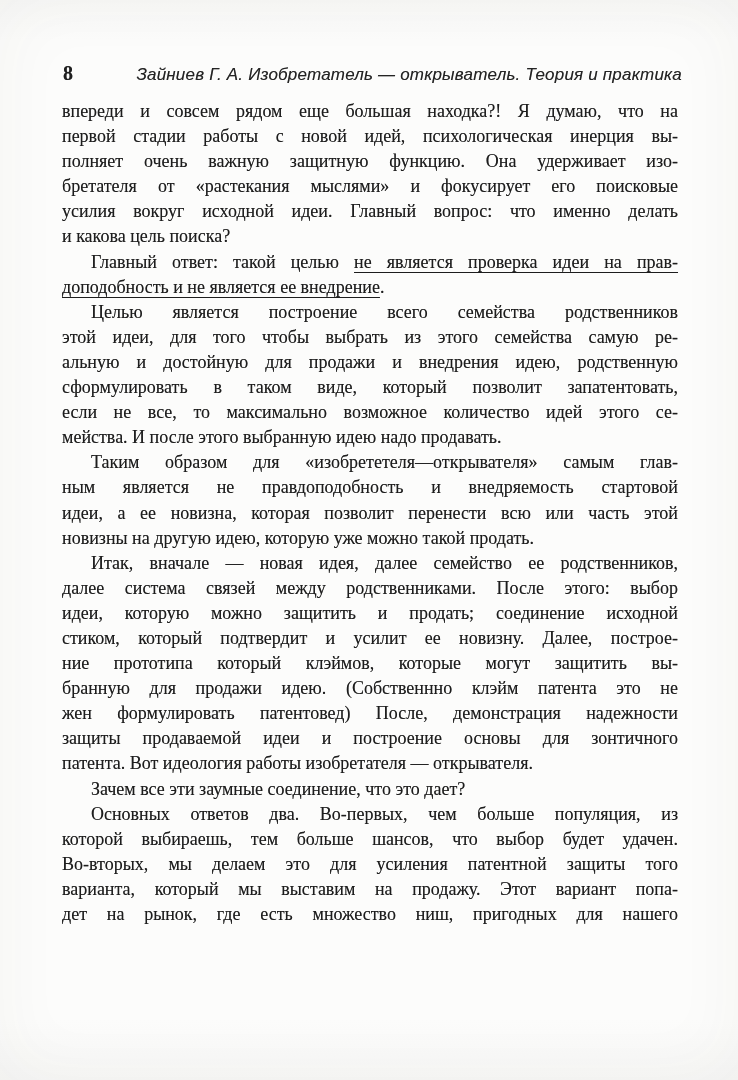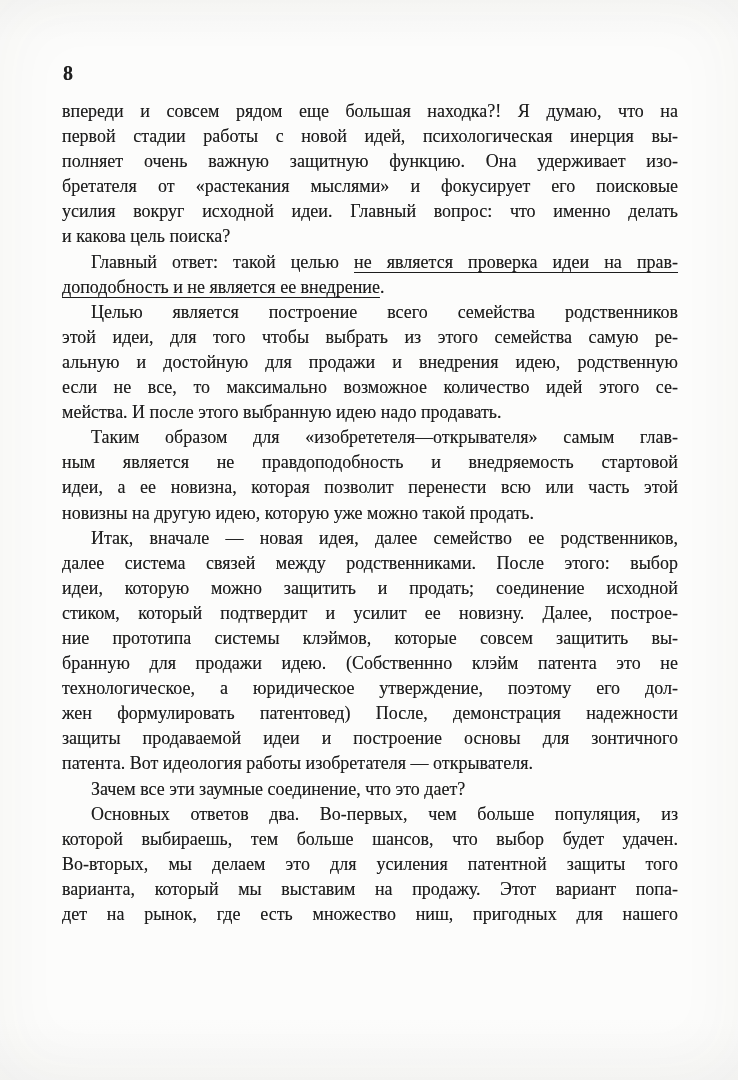--- a/index.html
+++ b/index.html
@@ -65,55 +65,56 @@
     text-underline-offset: 3.5px;
     margin-top: 16px;
   }
 </style>
 </head>
 <body>
 
 <div class="page">
   <header class="running-head">
     <span class="page-num">8</span>
+    <span class="head-title">Зайниев Г. А. Изобретатель — открыватель. Теория и практика</span>
   </header>
   <main class="text-block" id="text-block">
       <div class="paragraph">
         <div class="line"><span class="seg">впереди и совсем рядом еще большая находка?! Я думаю, что на</span></div>
         <div class="line"><span class="seg">первой стадии работы с новой идей, психологическая инерция вы-</span></div>
         <div class="line"><span class="seg">полняет очень важную защитную функцию. Она удерживает изо-</span></div>
         <div class="line"><span class="seg">бретателя от «растекания мыслями» и фокусирует его поисковые</span></div>
         <div class="line"><span class="seg">усилия вокруг исходной идеи. Главный вопрос: что именно делать</span></div>
         <div class="line para-end"><span class="seg">и какова цель поиска?</span></div>
       </div>
       <div class="paragraph">
         <div class="line indent"><span class="seg">Главный ответ: такой целью </span><span class="seg underlined">не является проверка идеи на прав-</span></div>
         <div class="line para-end"><span class="seg underlined">доподобность и не является ее внедрение</span><span class="seg">.</span></div>
       </div>
       <div class="paragraph">
         <div class="line indent"><span class="seg">Целью является построение всего семейства родственников</span></div>
         <div class="line"><span class="seg">этой идеи, для того чтобы выбрать из этого семейства самую ре-</span></div>
         <div class="line"><span class="seg">альную и достойную для продажи и внедрения идею, родственную</span></div>
+        <div class="line"><span class="seg">сформулировать в таком виде, который позволит запатентовать,</span></div>
         <div class="line"><span class="seg">если не все, то максимально возможное количество идей этого се-</span></div>
         <div class="line para-end"><span class="seg">мейства. И после этого выбранную идею надо продавать.</span></div>
       </div>
       <div class="paragraph">
         <div class="line indent"><span class="seg">Таким образом для «изобрететеля—открывателя» самым глав-</span></div>
         <div class="line"><span class="seg">ным является не правдоподобность и внедряемость стартовой</span></div>
         <div class="line"><span class="seg">идеи, а ее новизна, которая позволит перенести всю или часть этой</span></div>
         <div class="line para-end"><span class="seg">новизны на другую идею, которую уже можно такой продать.</span></div>
       </div>
       <div class="paragraph">
         <div class="line indent"><span class="seg">Итак, вначале — новая идея, далее семейство ее родственников,</span></div>
         <div class="line"><span class="seg">далее система связей между родственниками. После этого: выбор</span></div>
         <div class="line"><span class="seg">идеи, которую можно защитить и продать; соединение исходной</span></div>
         <div class="line"><span class="seg">стиком, который подтвердит и усилит ее новизну. Далее, построе-</span></div>
-        <div class="line"><span class="seg">ние прототипа системы клэймов, которые совсем защитить вы-</span></div>
+        <div class="line"><span class="seg">ние прототипа который клэймов, которые могут защитить вы-</span></div>
         <div class="line"><span class="seg">бранную для продажи идею. (Собственнно клэйм патента это не</span></div>
-        <div class="line"><span class="seg">технологическое, а юридическое утверждение, поэтому его дол-</span></div>
         <div class="line"><span class="seg">жен формулировать патентовед) После, демонстрация надежности</span></div>
         <div class="line"><span class="seg">защиты продаваемой идеи и построение основы для зонтичного</span></div>
         <div class="line para-end"><span class="seg">патента. Вот идеология работы изобретателя — открывателя.</span></div>
       </div>
       <div class="paragraph">
         <div class="line indent para-end"><span class="seg">Зачем все эти заумные соединение, что это дает?</span></div>
       </div>
       <div class="paragraph">
         <div class="line indent"><span class="seg">Основных ответов два. Во-первых, чем больше популяция, из</span></div>
         <div class="line"><span class="seg">которой выбираешь, тем больше шансов, что выбор будет удачен.</span></div>

